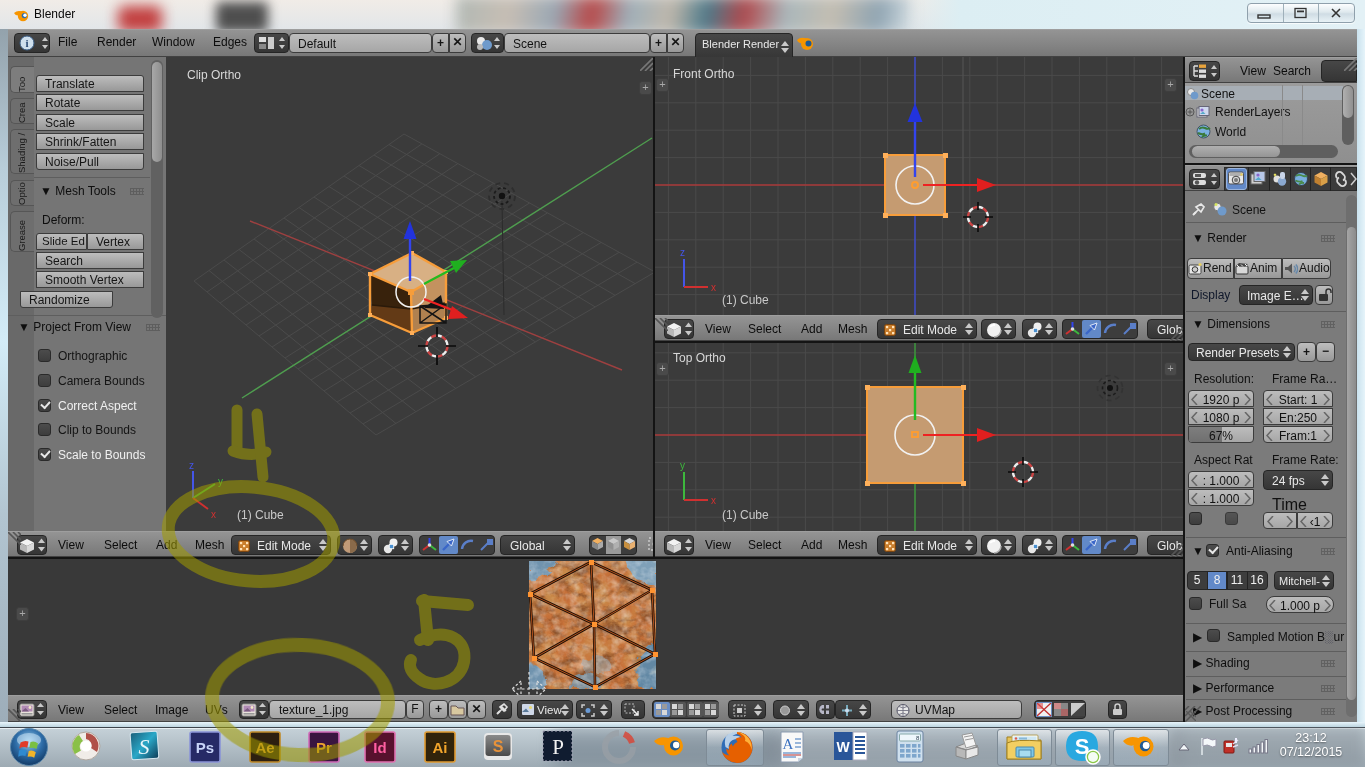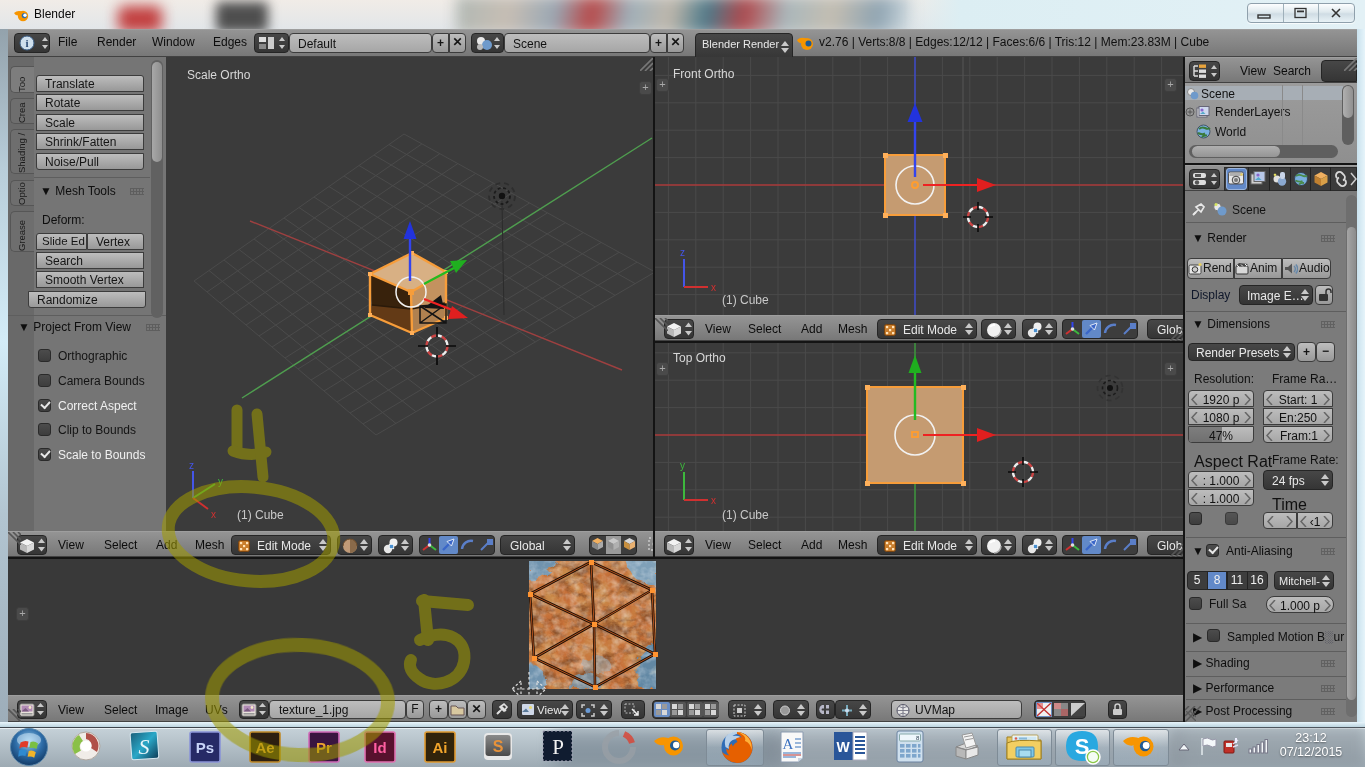--- a/index.html
+++ b/index.html
@@ -97,21 +97,20 @@
       <svg class="udarr" width="8" height="12">
           <path d="M0 5 l4 -5 4 5 z" fill="#c9c9c9"></path>
           <path d="M0 7 l4 5 4 -5 z" fill="#c9c9c9"></path>
         </svg>
     </div>
     <svg width="20" height="20" style="position:absolute;left:787px;top:3px">
       <circle cx="12" cy="11" r="6" fill="#f79500"></circle>
         <circle cx="13.5" cy="10.5" r="3" fill="#1e5a96"></circle>
       <path d="M2 7 q4 -4 10 -1 l-4 4 q-4 1 -6 -3z" fill="#f79500"></path>
     </svg>
-    <span class="menu" style="left:811px;color:#101010">v2.76 | Verts:8/8 | Edges:12/12 | Faces:6/6 | Tris:12 | Mem:23.83M | Cube</span>
   </div>
 
   <div class="abs" style="left:8px;top:57px;width:1349px;height:665px;background:#141414"></div>
 
   <div id="vuser" class="abs" style="left:8px;top:57px;width:645px;height:500px;background:#3b3b3b;overflow:hidden">
       <svg width="645" height="474" style="position:absolute;left:0;top:0">
         <path d="M186.0 224.0 L368.0 378.0 M186.0 224.0 L396.0 77.0 M201.0 213.5 L387.9 366.4 M199.0 235.0 L413.9 86.9 M216.0 203.0 L407.9 354.7 M212.0 246.0 L431.9 96.7 M231.0 192.5 L427.8 343.1 M225.0 257.0 L449.8 106.6 M246.0 182.0 L447.7 331.4 M238.0 268.0 L467.7 116.4 M261.0 171.5 L467.6 319.8 M251.0 279.0 L485.6 126.3 M276.0 161.0 L487.6 308.1 M264.0 290.0 L503.6 136.1 M291.0 150.5 L507.5 296.5 M277.0 301.0 L521.5 146.0 M306.0 140.0 L527.4 284.9 M290.0 312.0 L539.4 155.9 M321.0 129.5 L547.4 273.2 M303.0 323.0 L557.4 165.7 M336.0 119.0 L567.3 261.6 M316.0 334.0 L575.3 175.6 M351.0 108.5 L587.2 249.9 M329.0 345.0 L593.2 185.4 M366.0 98.0 L607.1 238.3 M342.0 356.0 L611.1 195.3 M381.0 87.5 L627.1 226.6 M355.0 367.0 L629.1 205.1 M396.0 77.0 L647.0 215.0 M368.0 378.0 L647.0 215.0" stroke="#4b4b4b" stroke-width="1" fill="none"></path>
 <path d="M234 341 L644 81" stroke="#4f9e4f" stroke-width="1.4" fill="none"></path>
 <path d="M242 164 L614 313" stroke="#9e4040" stroke-width="1.4" fill="none"></path>
         <polygon points="404,196 438,215 403,235 362,217" fill="#d8b084"></polygon>
@@ -187,40 +186,40 @@
         </div>
         <div class="lbtn" style="left:79px;top:176px;width:57px;height:17px;border-radius:0 3px 0 0;text-align:left">
           <span style="position:absolute;left:8px;top:1px">Vertex</span>
         </div>
         <div class="lbtn" style="left:28px;top:195px;width:108px;height:17px;border-radius:0;text-align:left">
           <span style="position:absolute;left:8px;top:1px">Search</span>
         </div>
         <div class="lbtn" style="left:28px;top:214px;width:108px;height:17px;border-radius:0;text-align:left">
           <span style="position:absolute;left:8px;top:1px">Smooth Vertex</span>
         </div>
-        <div class="lbtn" style="left:20px;top:234px;width:118px;height:17px;border-radius:0 0 3px 3px;text-align:center">
+        <div class="lbtn" style="left:12px;top:234px;width:93px;height:17px;border-radius:0 0 3px 3px;text-align:center">
           <span style="position:absolute;left:8px;top:1px">Randomize</span>
         </div>
         <div class="abs" style="left:0px;top:258px;width:158px;height:1px;background:#5e5e5e"></div>
         <span class="panel-hdr" style="left:10px;top:263px">▼ Project From View</span>
         <div class="grips" style="left:138px;top:267px"></div>
         <div class="chk" style="left:30px;top:292px"></div>
         <span class="abs" style="left:50px;top:292px;font-size:12px;color:#141414">Orthographic</span>
         <div class="chk" style="left:30px;top:317px"></div>
         <span class="abs" style="left:50px;top:317px;font-size:12px;color:#141414">Camera Bounds</span>
         <div class="chk on" style="left:30px;top:342px"></div>
         <span class="abs" style="left:50px;top:342px;font-size:12px;color:#f0f0f0">Correct Aspect</span>
         <div class="chk" style="left:30px;top:366px"></div>
         <span class="abs" style="left:50px;top:366px;font-size:12px;color:#141414">Clip to Bounds</span>
         <div class="chk on" style="left:30px;top:391px"></div>
         <span class="abs" style="left:50px;top:391px;font-size:12px;color:#f0f0f0">Scale to Bounds</span>
         <div class="abs" style="left:143px;top:3px;width:12px;height:258px;background:#616161;border-radius:6px"></div>
         <div class="abs" style="left:144px;top:5px;width:10px;height:100px;background:linear-gradient(90deg,#a8a8a8,#8e8e8e);border-radius:5px"></div>
       </div>
-      <span class="vplabel" style="left:179px;top:11px">Scale Ortho</span>
+      <span class="vplabel" style="left:179px;top:11px">Clip Ortho</span>
       <span class="cubetxt" style="left:229px;top:451px">(1) Cube</span>
       <div class="plusbtn" style="left:631px;top:24px">+</div>
       <div class="abs hdr" style="left:0px;top:474px;width:645px;height:26px">
         <div class="dd" style="left:9px;top:3px;width:30px;height:20px">
           <svg width="28" height="18" style="position:absolute;left:0;top:0">
             <polygon points="9,3 16,6.5 9,10 2,6.5" fill="#f2f2f2"></polygon>
             <polygon points="2,6.5 9,10 9,17 2,13.5" fill="#b8b8b8"></polygon>
             <polygon points="16,6.5 9,10 9,17 16,13.5" fill="#d8d8d8"></polygon>
             <path d="M20 7 l3.5 -4.5 3.5 4.5 z" fill="#c9c9c9"></path>
             <path d="M20 11 l3.5 4.5 3.5 -4.5 z" fill="#c9c9c9"></path>
@@ -923,21 +922,21 @@
         <svg width="7" height="11" style="position:absolute;left:2px;top:3px">
           <path d="M6 0 L1 5.5 L6 11" stroke="#666" fill="none" stroke-width="1.5"></path>
         </svg>
         <svg width="7" height="11" style="position:absolute;right:2px;top:3px">
           <path d="M1 0 L6 5.5 L1 11" stroke="#666" fill="none" stroke-width="1.5"></path>
         </svg>
         <span style="position:absolute;left:0;right:0;top:2px;text-align:center">1080 p</span>
       </div>
       <div class="fld" style="left:3px;top:261px;width:66px;height:17px;border-radius:0 0 4px 4px;overflow:hidden">
         <div class="abs" style="left:0;top:0;width:33px;height:17px;background:linear-gradient(#7e7e7e,#6e6e6e)"></div>
-        <span style="position:absolute;left:0;right:0;top:2px;text-align:center">47%</span>
+        <span style="position:absolute;left:0;right:0;top:2px;text-align:center">67%</span>
       </div>
       <div class="fld" style="left:78px;top:225px;width:70px;height:17px;border-radius:4px 4px 0 0">
         <svg width="7" height="11" style="position:absolute;left:2px;top:3px">
           <path d="M6 0 L1 5.5 L6 11" stroke="#666" fill="none" stroke-width="1.5"></path>
         </svg>
         <svg width="7" height="11" style="position:absolute;right:2px;top:3px">
           <path d="M1 0 L6 5.5 L1 11" stroke="#666" fill="none" stroke-width="1.5"></path>
         </svg>
         <span style="position:absolute;left:0;right:0;top:2px;text-align:center">Start: 1</span>
       </div>
@@ -950,23 +949,23 @@
         </svg>
         <span style="position:absolute;left:0;right:0;top:2px;text-align:center">En:250</span>
       </div>
       <div class="fld" style="left:78px;top:261px;width:70px;height:17px;border-radius:0 0 4px 4px">
         <svg width="7" height="11" style="position:absolute;left:2px;top:3px">
           <path d="M6 0 L1 5.5 L6 11" stroke="#666" fill="none" stroke-width="1.5"></path>
         </svg>
         <svg width="7" height="11" style="position:absolute;right:2px;top:3px">
           <path d="M1 0 L6 5.5 L1 11" stroke="#666" fill="none" stroke-width="1.5"></path>
         </svg>
-        <span style="position:absolute;left:16px;right:0;top:2px;text-align:left">Fram:1</span>
-      </div>
-      <span class="abs" style="left:9px;top:288px;font-size:16px;color:#101010">Aspect Rat</span>
+        <span style="position:absolute;left:0;right:0;top:2px;text-align:center">Fram:1</span>
+      </div>
+      <span class="abs" style="left:9px;top:288px;font-size:12px;color:#101010">Aspect Rat</span>
       <span class="abs" style="left:87px;top:288px;font-size:12px;color:#101010">Frame Rate:</span>
       <div class="fld" style="left:3px;top:306px;width:66px;height:17px;border-radius:4px 4px 0 0">
         <svg width="7" height="11" style="position:absolute;left:2px;top:3px">
           <path d="M6 0 L1 5.5 L6 11" stroke="#666" fill="none" stroke-width="1.5"></path>
         </svg>
         <svg width="7" height="11" style="position:absolute;right:2px;top:3px">
           <path d="M1 0 L6 5.5 L1 11" stroke="#666" fill="none" stroke-width="1.5"></path>
         </svg>
         <span style="position:absolute;left:0;right:0;top:2px;text-align:center">: 1.000</span>
       </div>

